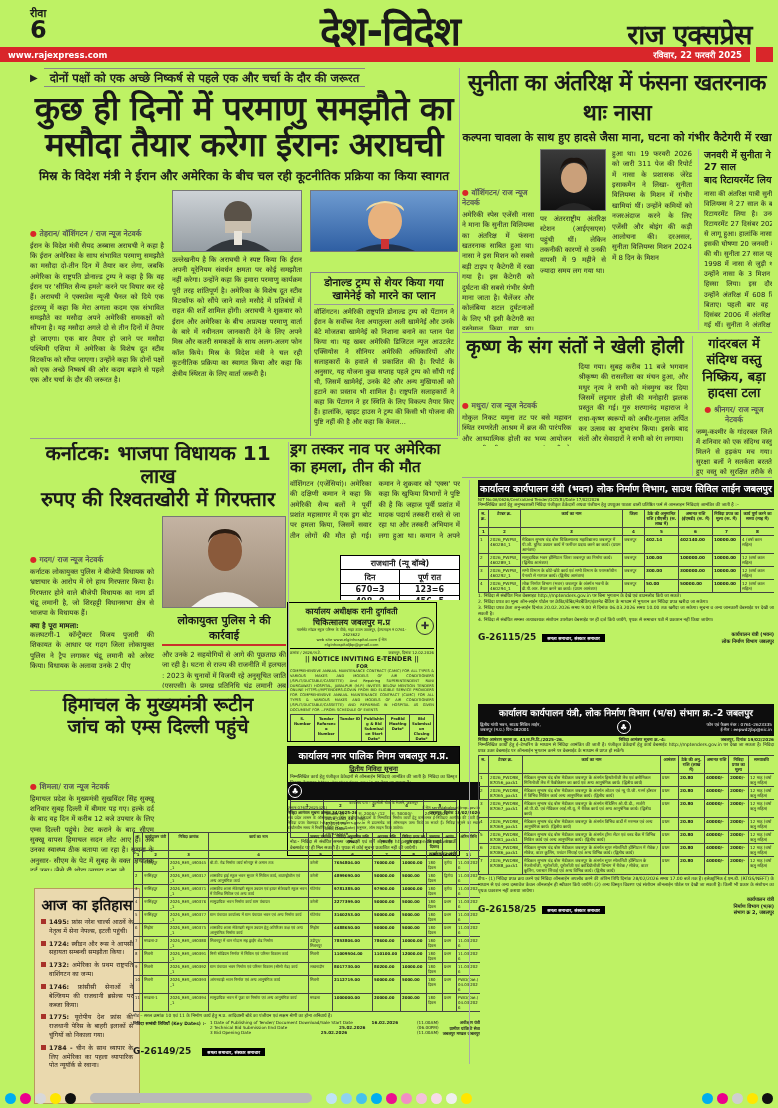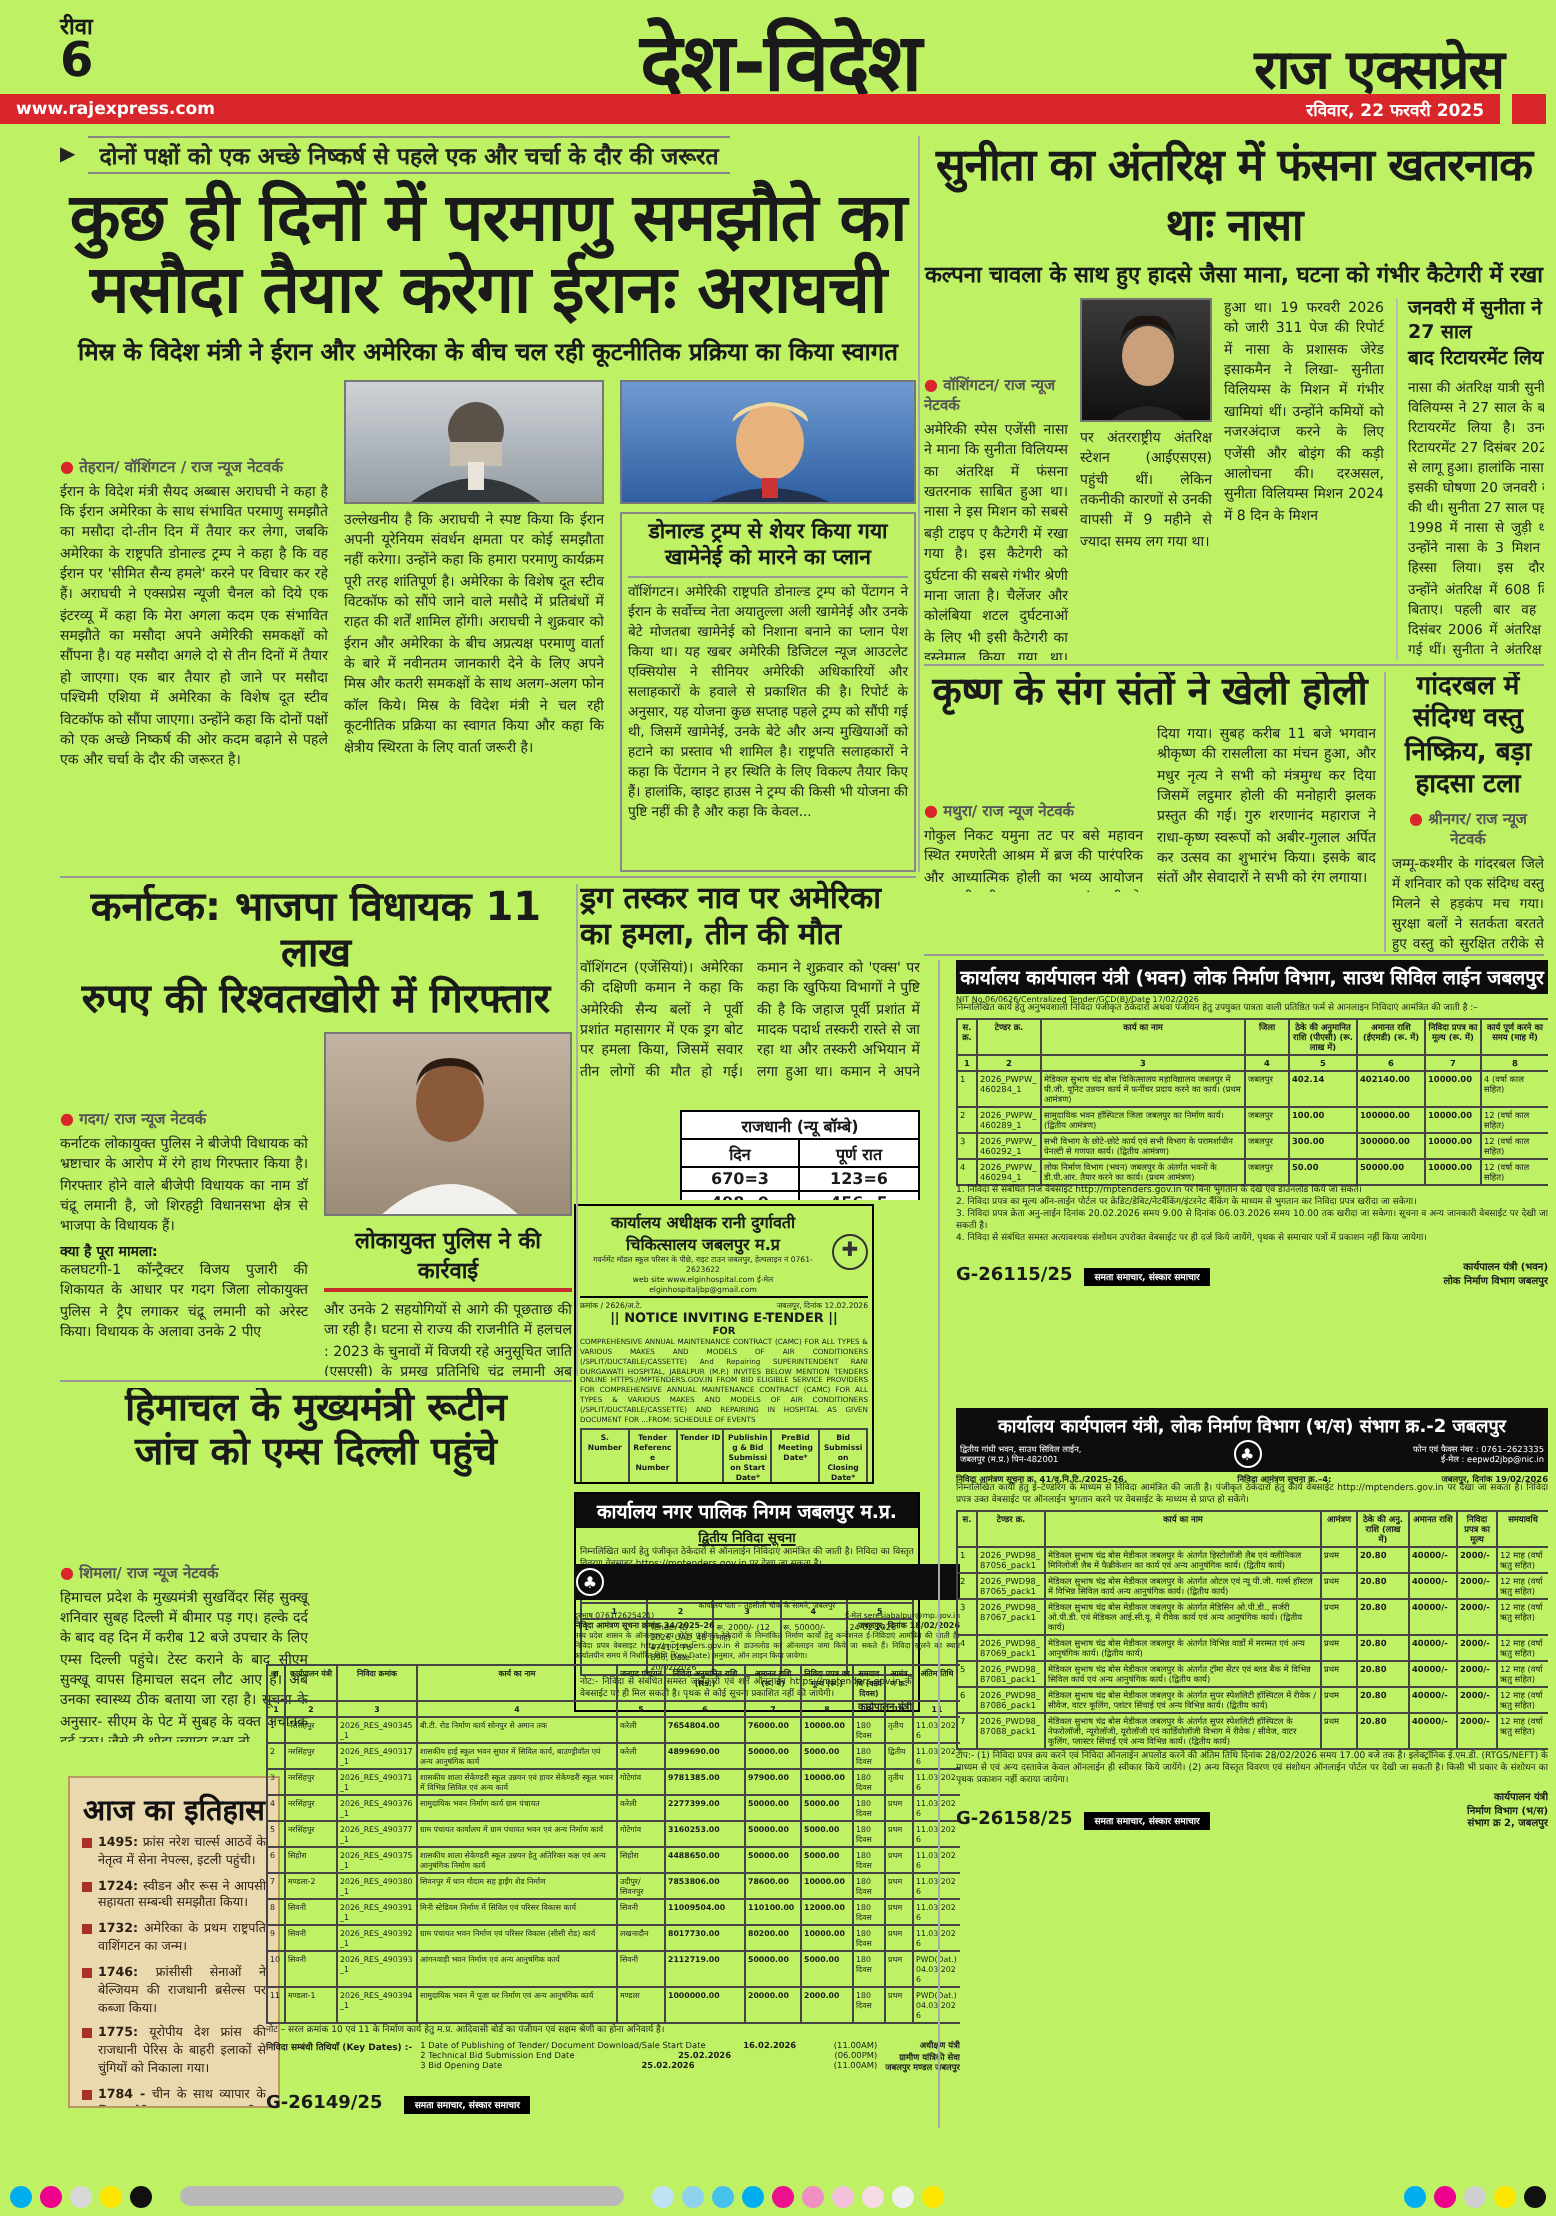--- a/index.html
+++ b/index.html
@@ -114,21 +114,21 @@
       </div>
       <div>
         <div class="photo" style="width:148px;height:62px;background:linear-gradient(#6e9bd0,#2f5fa3);">
           <svg width="148" height="62">
             <ellipse cx="74" cy="30" rx="17" ry="19" fill="#e8b27d"></ellipse>
             <path d="M55 20 Q74 4 93 20 Q93 12 74 10 Q57 12 55 20 Z" fill="#f0d9a0"></path>
             <path d="M40 62 Q74 44 108 62 Z" fill="#20324d"></path>
             <rect x="70" y="48" width="8" height="10" fill="#c33"></rect>
           </svg>
         </div>
-        <div class="boxed" style="margin-top:4px;height:180px;">
+        <div class="boxed" style="margin-top:20px;height:180px;">
           <div class="box-h">
             <div>डोनाल्ड ट्रम्प से शेयर किया गया</div>
             <div>खामेनेई को मारने का प्लान</div>
           </div>
           <p class="body-txt" style="font-size:6.8px;">वॉशिंगटन। अमेरिकी राष्ट्रपति डोनाल्ड ट्रम्प को पेंटागन ने ईरान के सर्वोच्च नेता अयातुल्ला अली खामेनेई और उनके बेटे मोजतबा खामेनेई को निशाना बनाने का प्लान पेश किया था। यह खबर अमेरिकी डिजिटल न्यूज आउटलेट एक्सियोस ने सीनियर अमेरिकी अधिकारियों और सलाहकारों के हवाले से प्रकाशित की है। रिपोर्ट के अनुसार, यह योजना कुछ सप्ताह पहले ट्रम्प को सौंपी गई थी, जिसमें खामेनेई, उनके बेटे और अन्य मुखियाओं को हटाने का प्रस्ताव भी शामिल है। राष्ट्रपति सलाहकारों ने कहा कि पेंटागन ने हर स्थिति के लिए विकल्प तैयार किए हैं। हालांकि, व्हाइट हाउस ने ट्रम्प की किसी भी योजना की पुष्टि नहीं की है और कहा कि केवल...</p>
         </div>
       </div>
     </div>
   </div>
 
@@ -316,21 +316,21 @@
       <div>जांच को एम्स दिल्ली पहुंचे</div>
     </div>
     <div class="colgrid" style="grid-template-columns:1fr 1fr;gap:8px;margin-top:5px;height:128px;">
       <div>
         <div class="byline"><span class="dot">●</span> <span>शिमला/ राज न्यूज नेटवर्क</span></div>
         <p class="body-txt">हिमाचल प्रदेश के मुख्यमंत्री सुखविंदर सिंह सुक्खू शनिवार सुबह दिल्ली में बीमार पड़ गए। हल्के दर्द के बाद वह दिन में करीब 12 बजे उपचार के लिए एम्स दिल्ली पहुंचे। टेस्ट कराने के बाद सीएम सुक्खू वापस हिमाचल सदन लौट आए हैं। अब उनका स्वास्थ्य ठीक बताया जा रहा है। सूचना के अनुसार- सीएम के पेट में सुबह के वक्त अचानक दर्द उठा। जैसे ही थोड़ा ज्यादा हुआ तो</p>
       </div>
     </div>
   </div>
 
-  <div class="abs history" style="left:34px;top:888px;width:106px;height:166px;overflow:hidden;">
+  <div class="abs history" style="left:34px;top:888px;width:106px;height:216px;overflow:hidden;">
     <div class="history-title">आज का इतिहास</div>
     <div>
 
         <div class="hitem">
           <span class="hsq"></span>
           <span class="hyear">1495:</span> <span>फ्रांस नरेश चार्ल्स आठवें के नेतृत्व में सेना नेपल्स, इटली पहुंची।</span>
         </div>
 
         <div class="hitem">
           <span class="hsq"></span>

